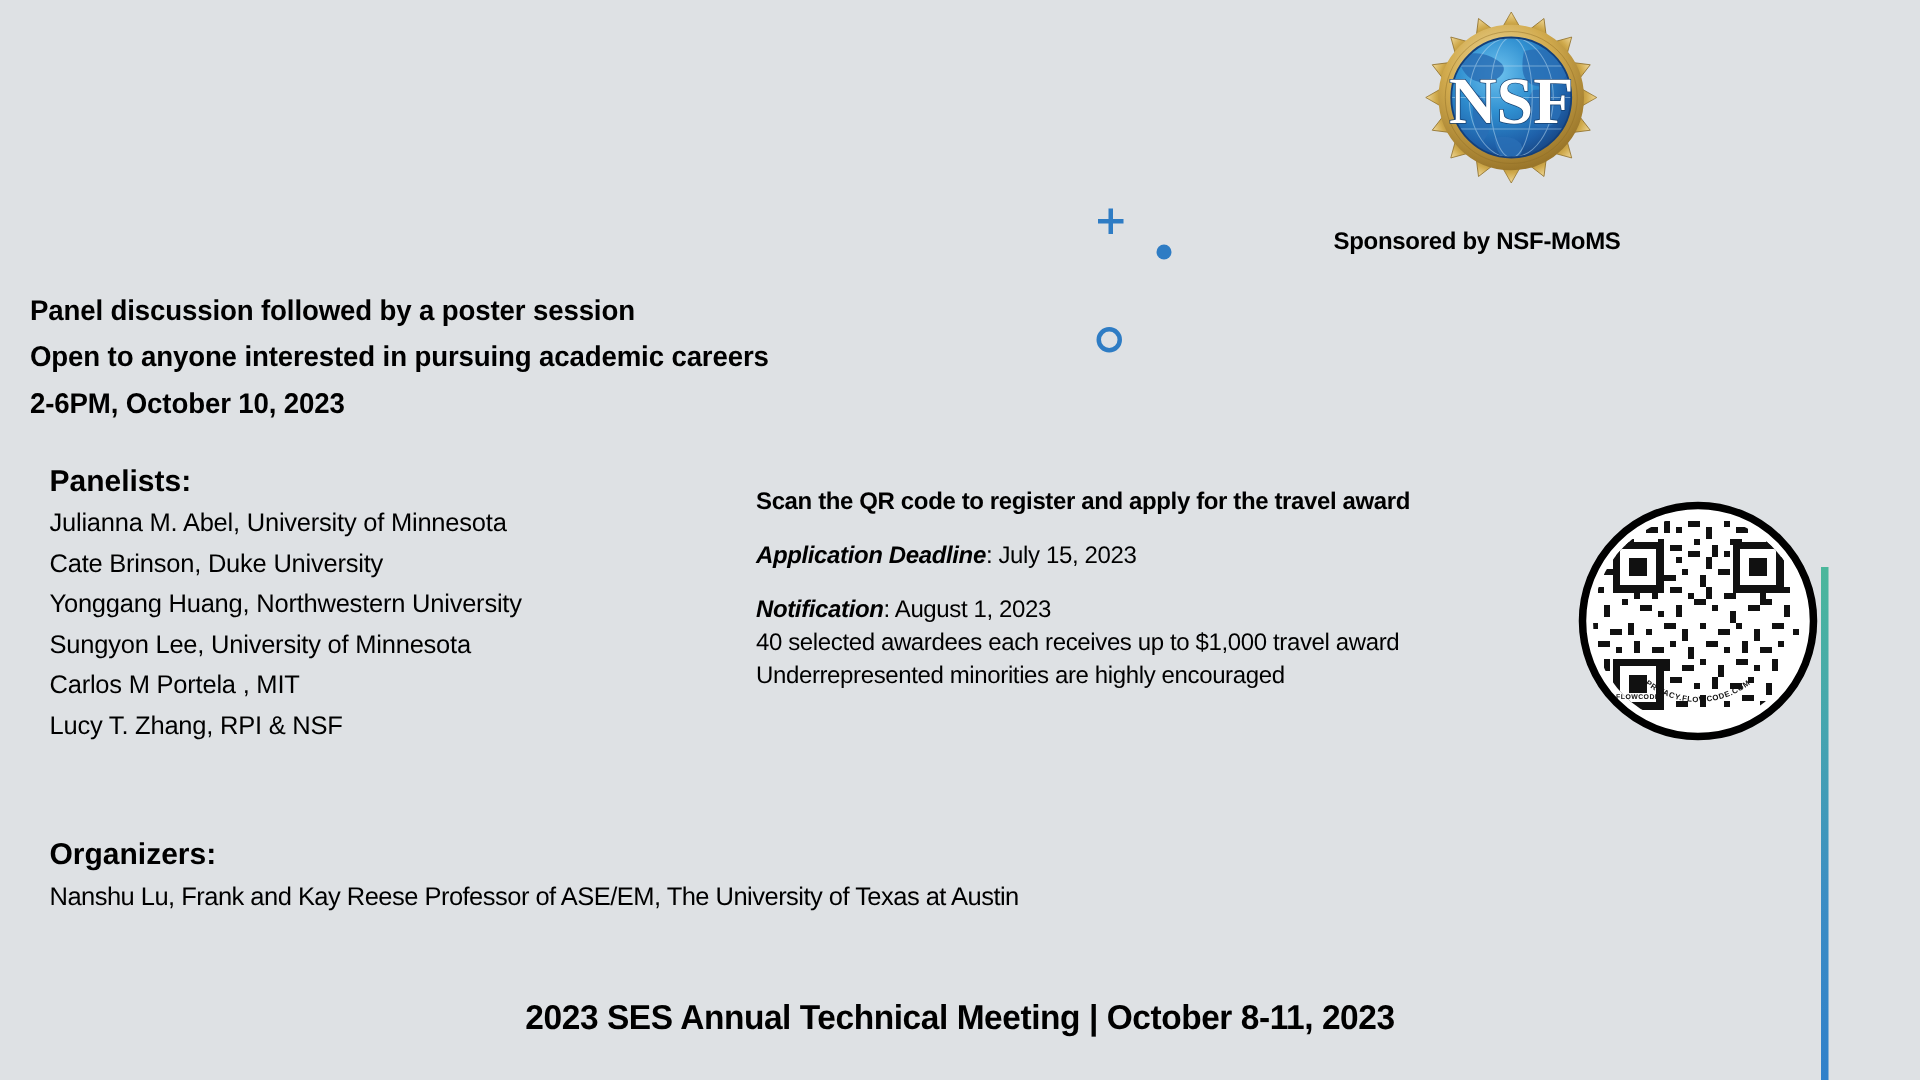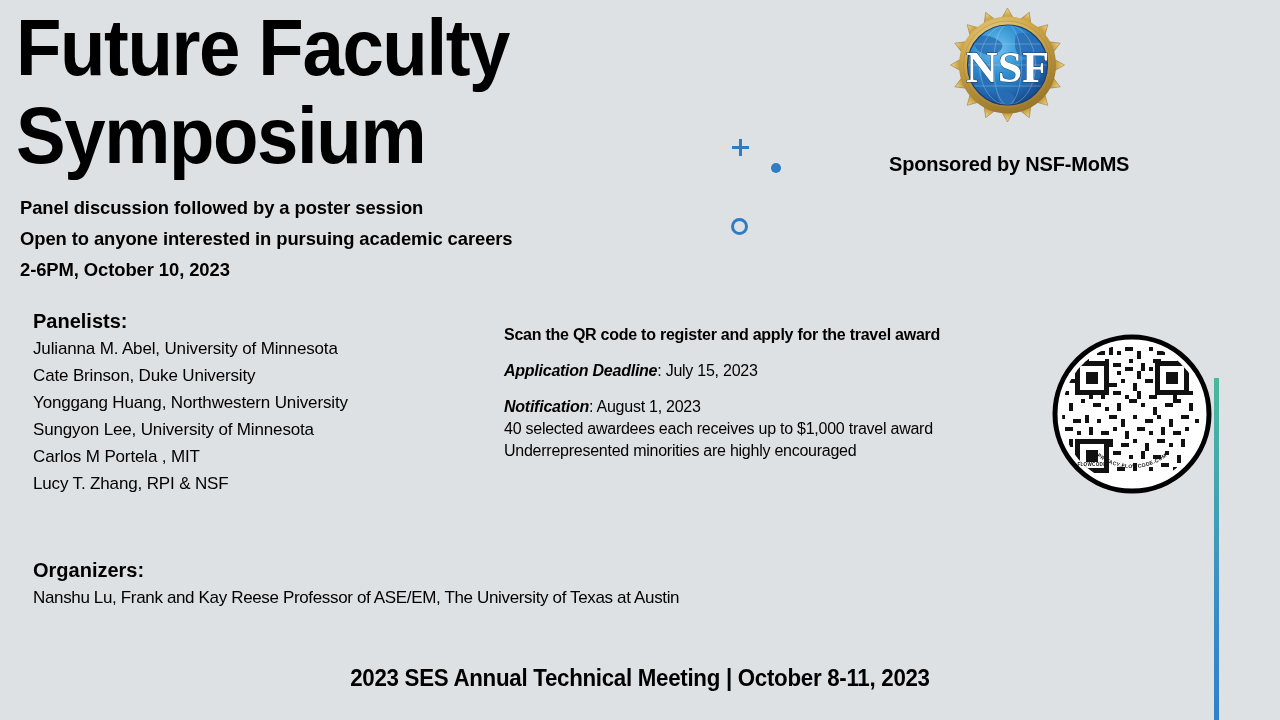--- a/index.html
+++ b/index.html
@@ -111,21 +111,21 @@
     top: 4px;
     width: 127px;
     height: 127px;
   }
   #nsf-logo svg { display: block; width: 127px; height: 127px; }
 
   #sponsor-text {
     position: absolute;
     left: 889px;
     top: 153px;
-    font-size: 20px;
+    font-size: 16px;
     font-weight: bold;
     white-space: nowrap;
     letter-spacing: -0.2px;
   }
 
   
   .deco { position: absolute; }
   #deco-plus {
     left: 732px; top: 139px; width: 17px; height: 17px;
   }
@@ -176,24 +176,20 @@
     letter-spacing: -0.3px;
     white-space: nowrap;
     transform: scaleX(0.97);
   }
 </style>
 </head>
 <body>
 
 <div id="poster">
 
-  <div id="title-block">
-    <div class="title-line">Future Faculty</div>
-    <div class="title-line">Symposium</div>
-  </div>
 
   <div id="subtitle-block">
     <div class="subtitle-line">Panel discussion followed by a poster session</div>
     <div class="subtitle-line">Open to anyone interested in pursuing academic careers</div>
     <div class="subtitle-line">2-6PM, October 10, 2023</div>
   </div>
 
   <div class="deco" id="deco-plus"></div>
   <div class="deco" id="deco-dot"></div>
   <div class="deco" id="deco-circle"></div>

